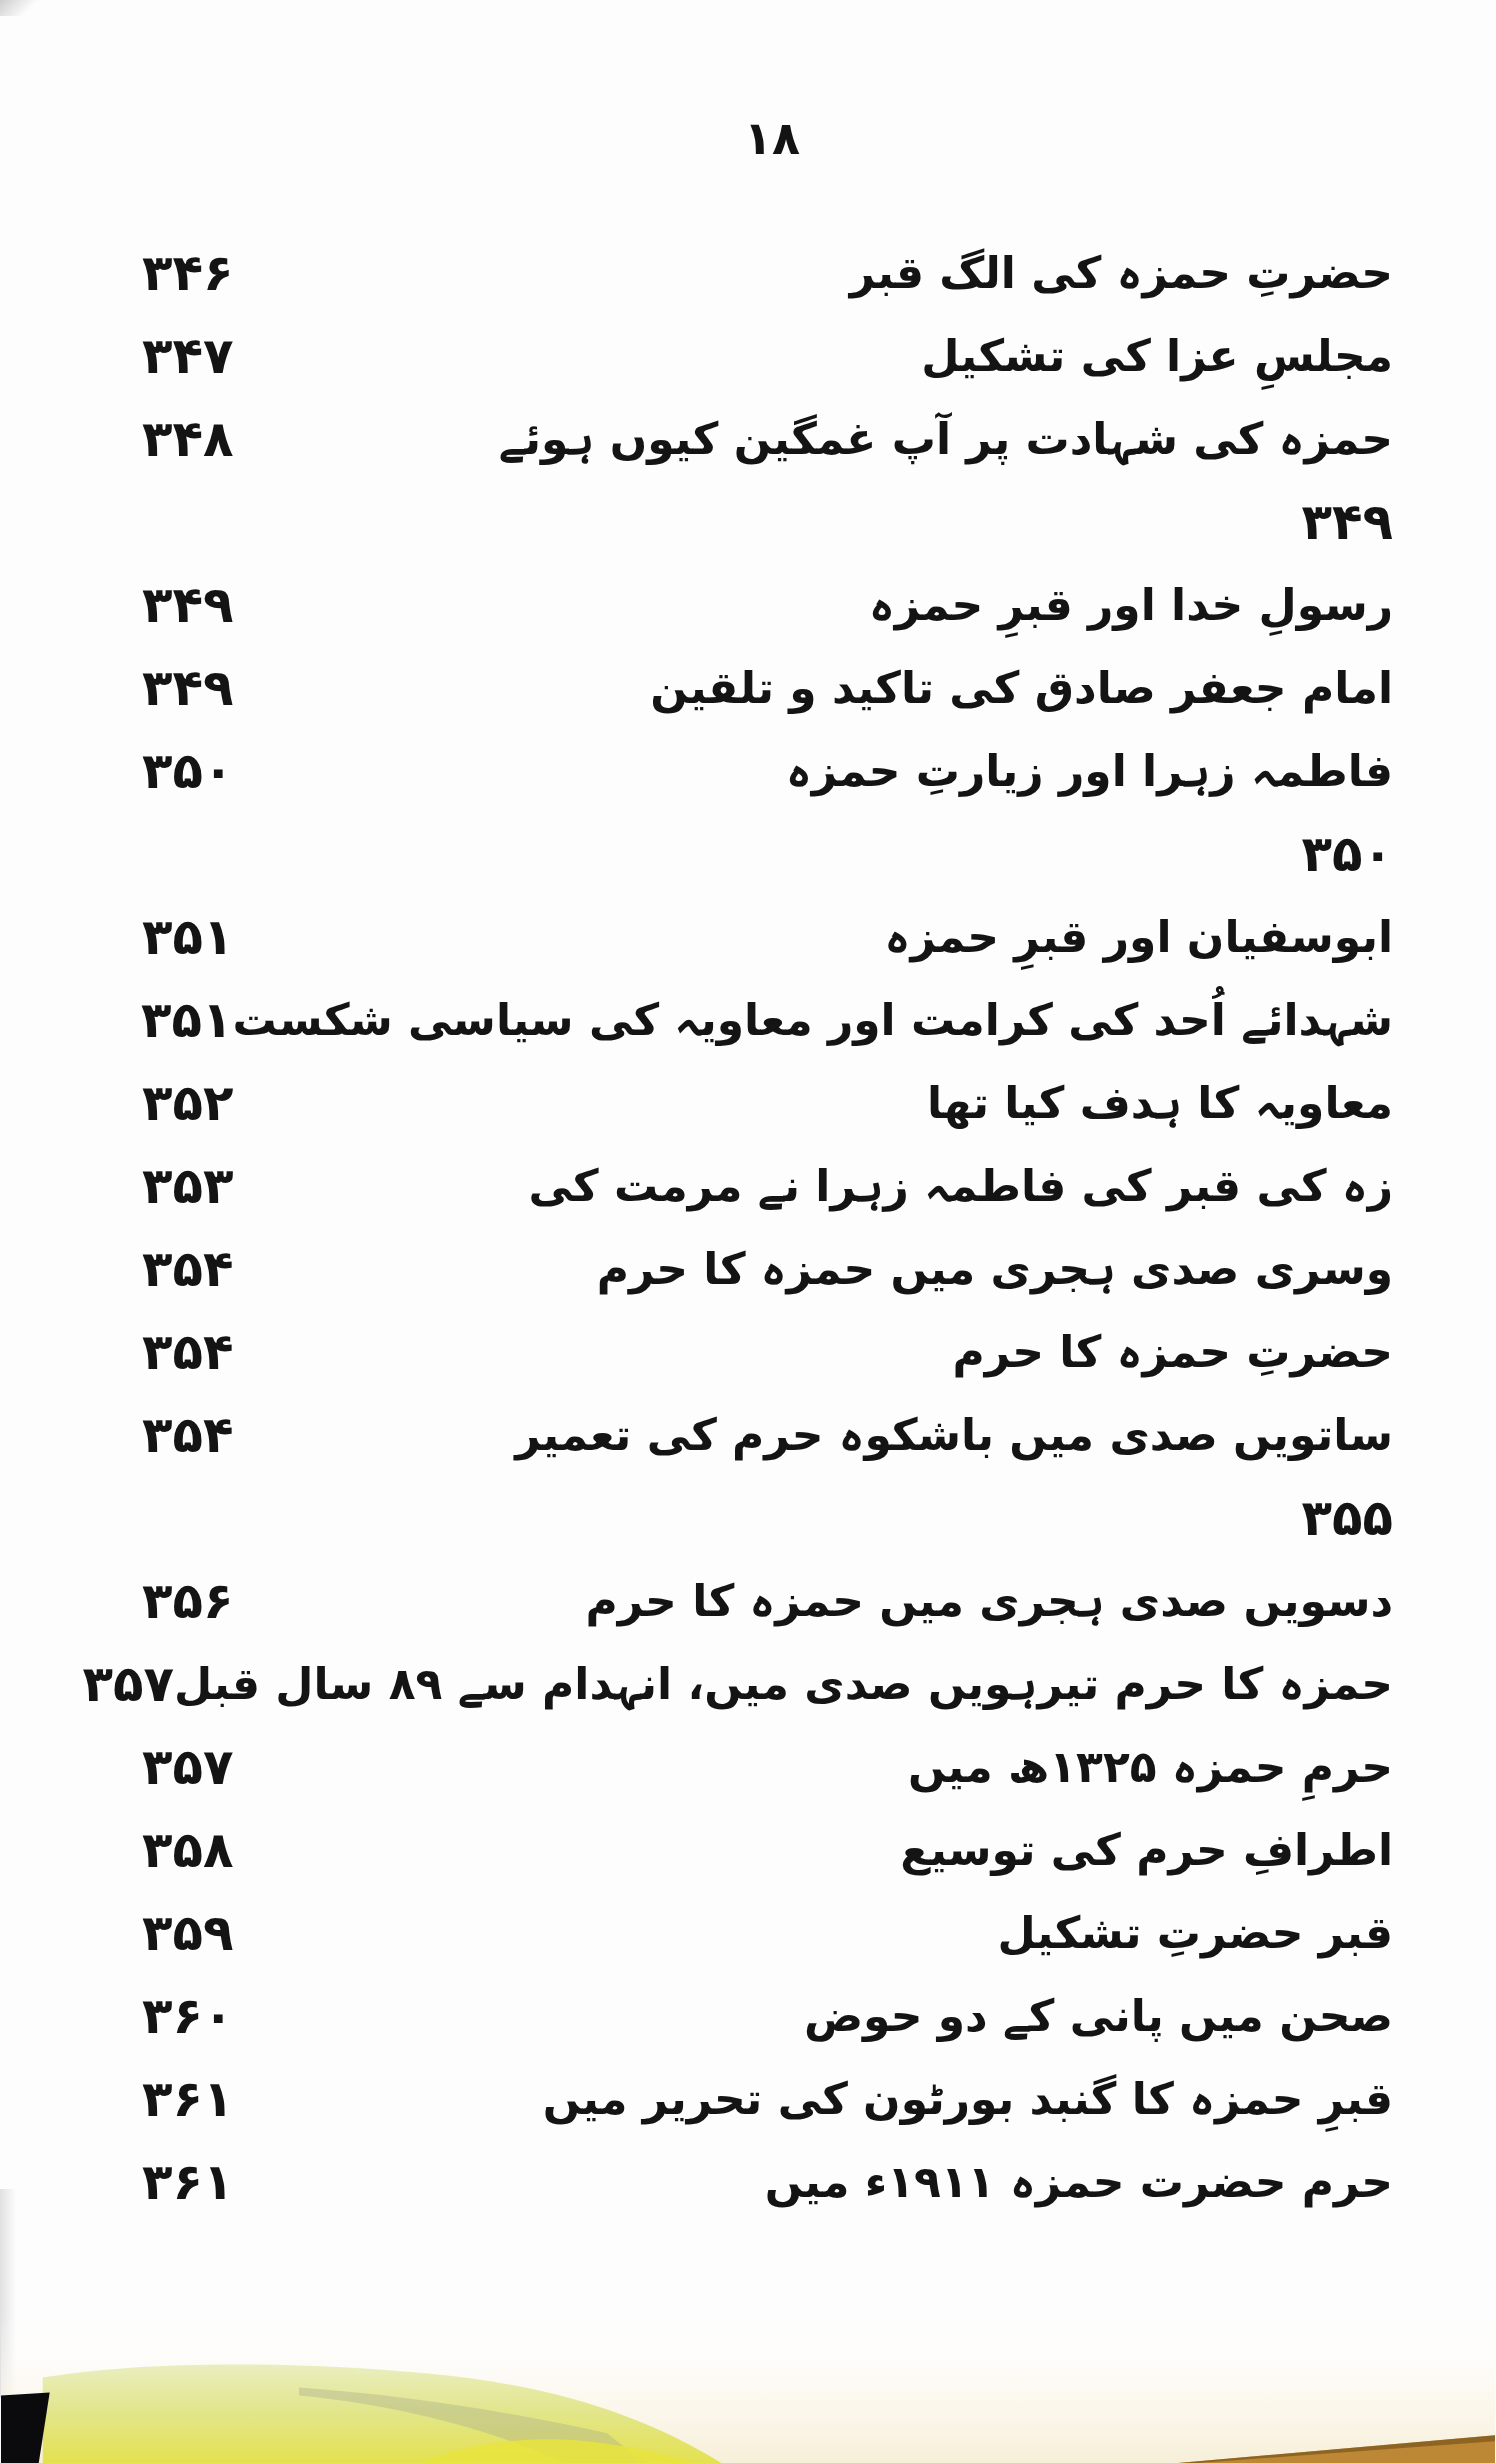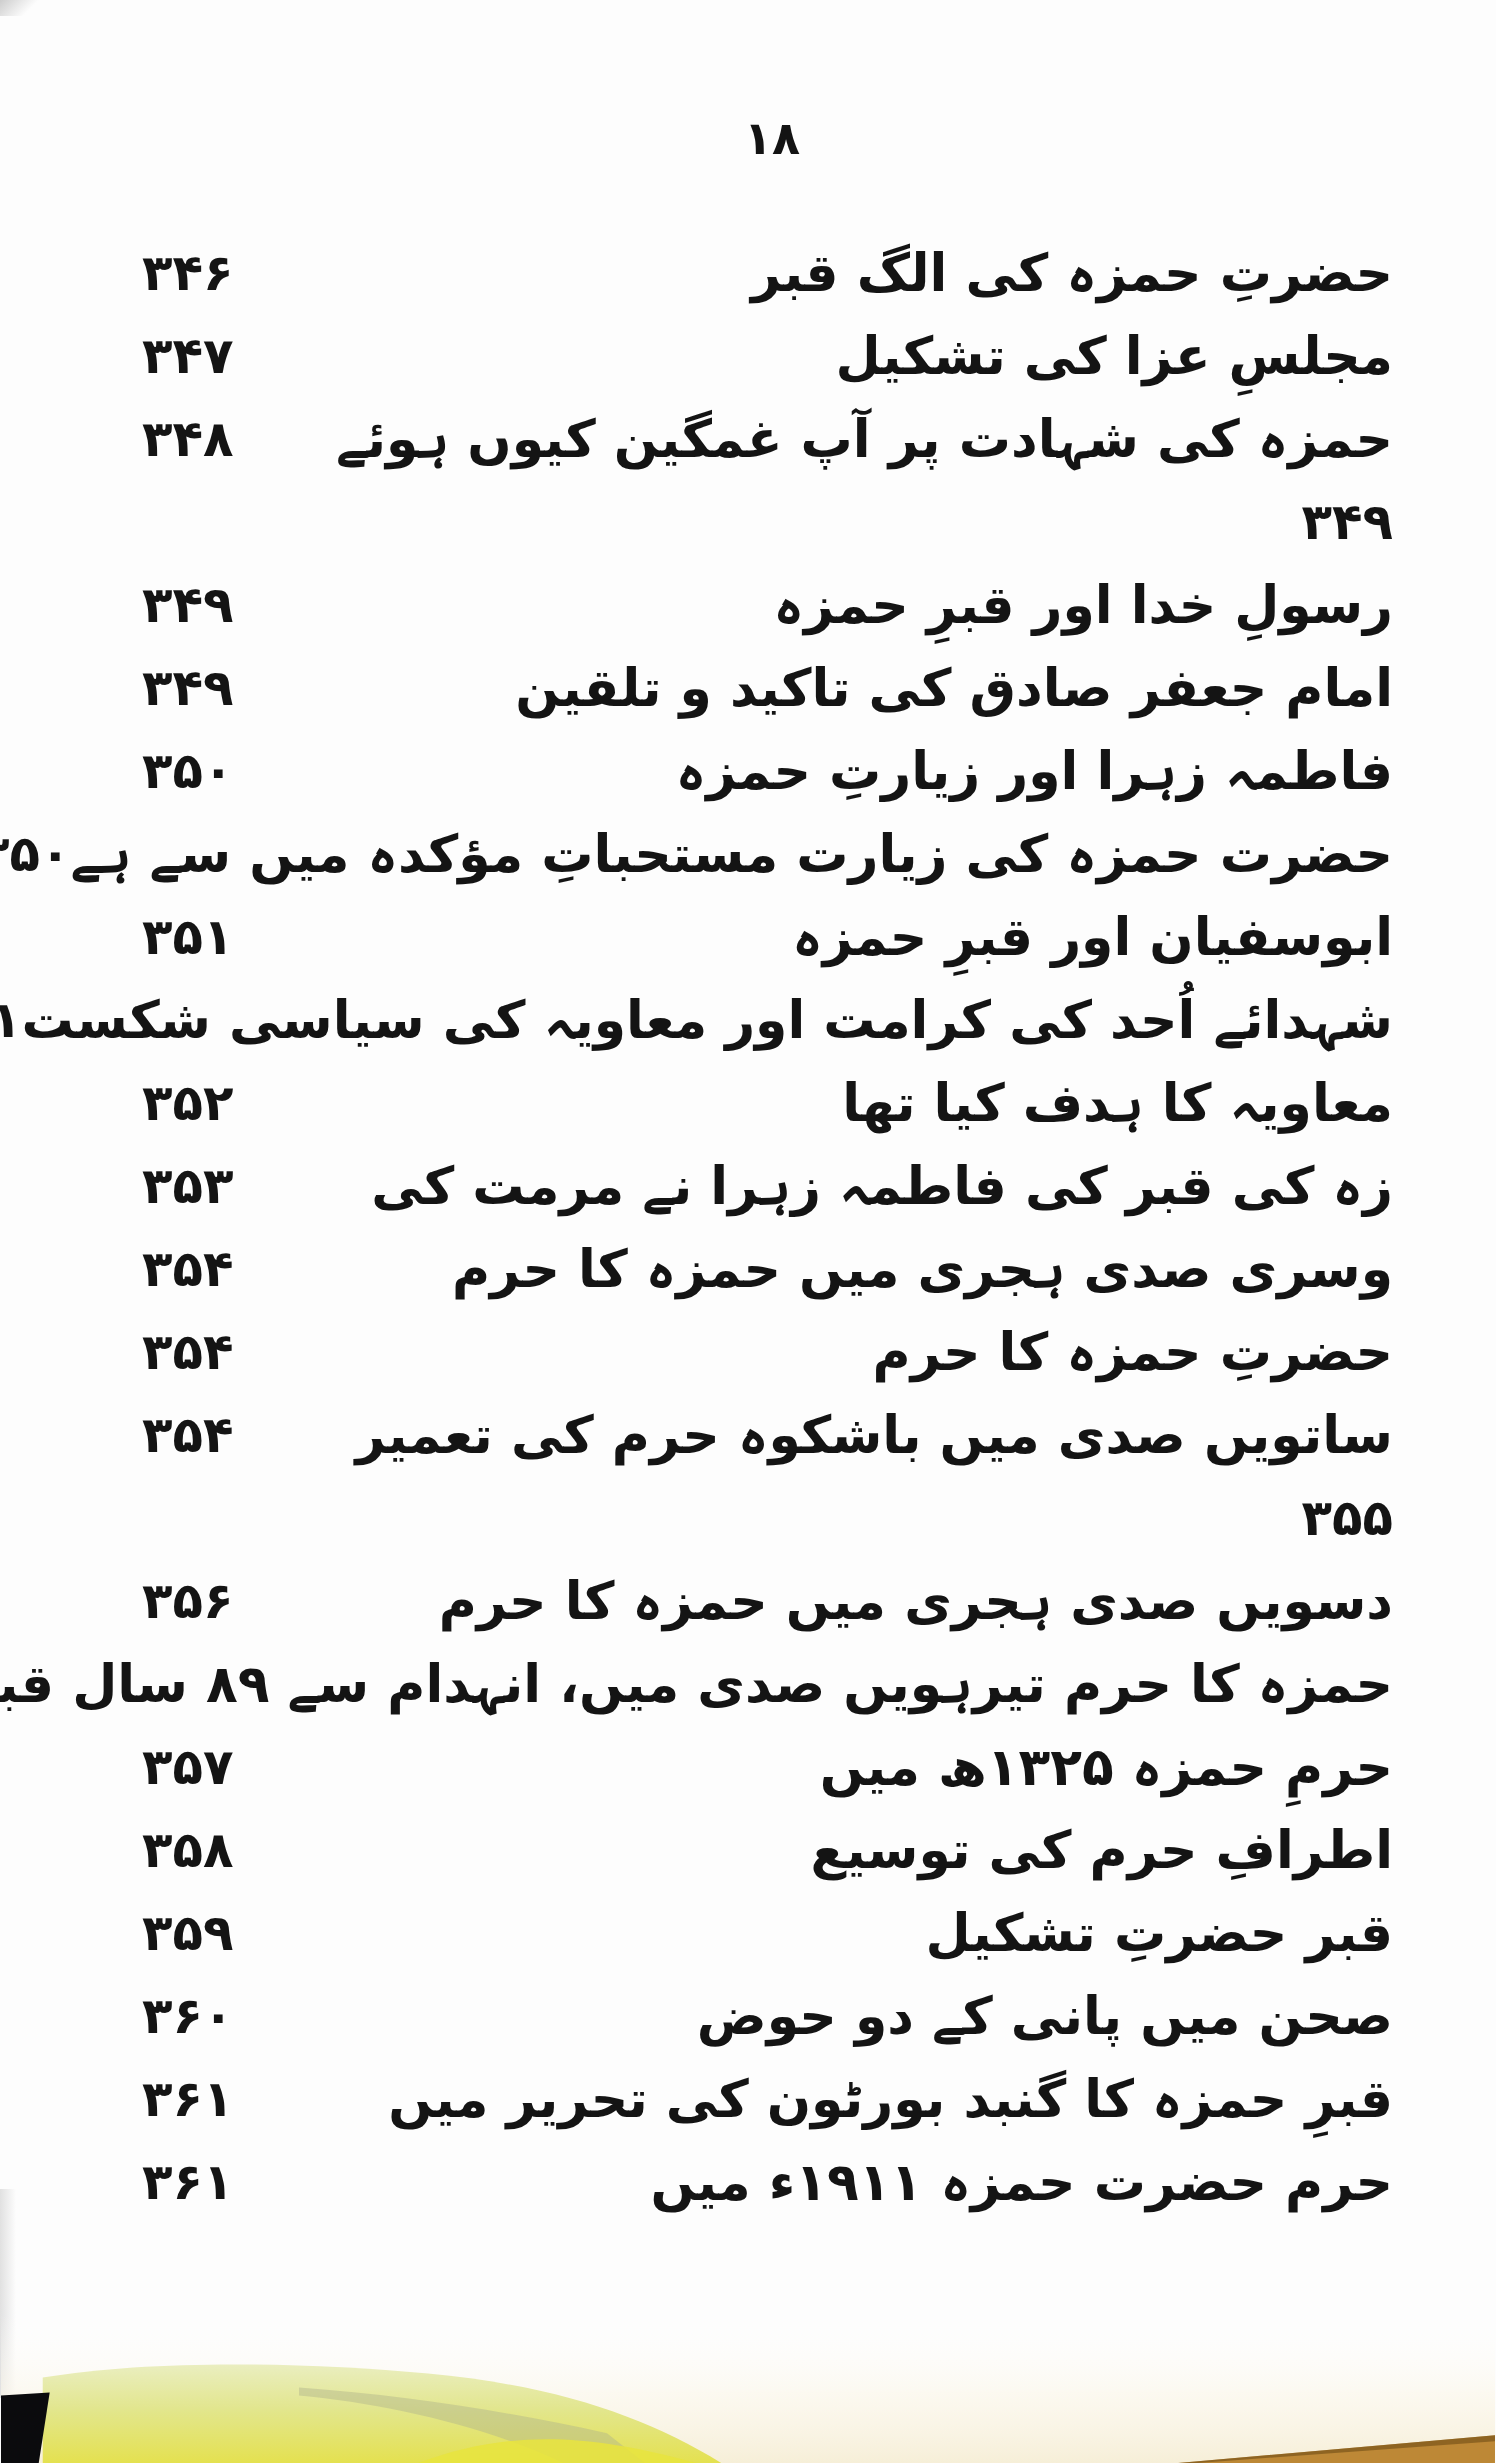--- a/index.html
+++ b/index.html
@@ -21,21 +21,21 @@
     text-align:center;font-size:46px;font-weight:bold;color:#131313;
   }
   .toc{
     position:absolute;top:231px;left:142px;right:103px;
   }
   .toc-row{
     display:flex;height:83px;align-items:center;
     justify-content:space-between;direction:rtl;
   }
   .toc-title{
-    font-size:52px;font-weight:bold;color:#141414;white-space:nowrap;
+    font-size:44px;font-weight:bold;color:#141414;white-space:nowrap;
   }
   .toc-page{
     font-size:50px;font-weight:bold;color:#141414;
     letter-spacing:7px;direction:ltr;
   }
   .bottom-scan{
     position:absolute;left:0;top:2314px;width:1496px;height:149px;display:block;
   }
 </style>
 </head>
@@ -70,21 +70,20 @@
       </div>
     <div class="toc-row">
         <span class="toc-title">امام جعفر صادق کی تاکید و تلقین</span>
         <span class="toc-page">۳۴۹</span>
       </div>
     <div class="toc-row">
         <span class="toc-title">فاطمہ زہرا اور زیارتِ حمزہ</span>
         <span class="toc-page">۳۵۰</span>
       </div>
     <div class="toc-row">
-        <span class="toc-title">حضرت حمزہ کی زیارت مستحباتِ مؤکدہ میں سے ہے</span>
         <span class="toc-page">۳۵۰</span>
       </div>
     <div class="toc-row">
         <span class="toc-title">ابوسفیان اور قبرِ حمزہ</span>
         <span class="toc-page">۳۵۱</span>
       </div>
     <div class="toc-row">
         <span class="toc-title">شہدائے اُحد کی کرامت اور معاویہ کی سیاسی شکست</span>
         <span class="toc-page">۳۵۱</span>
       </div>

